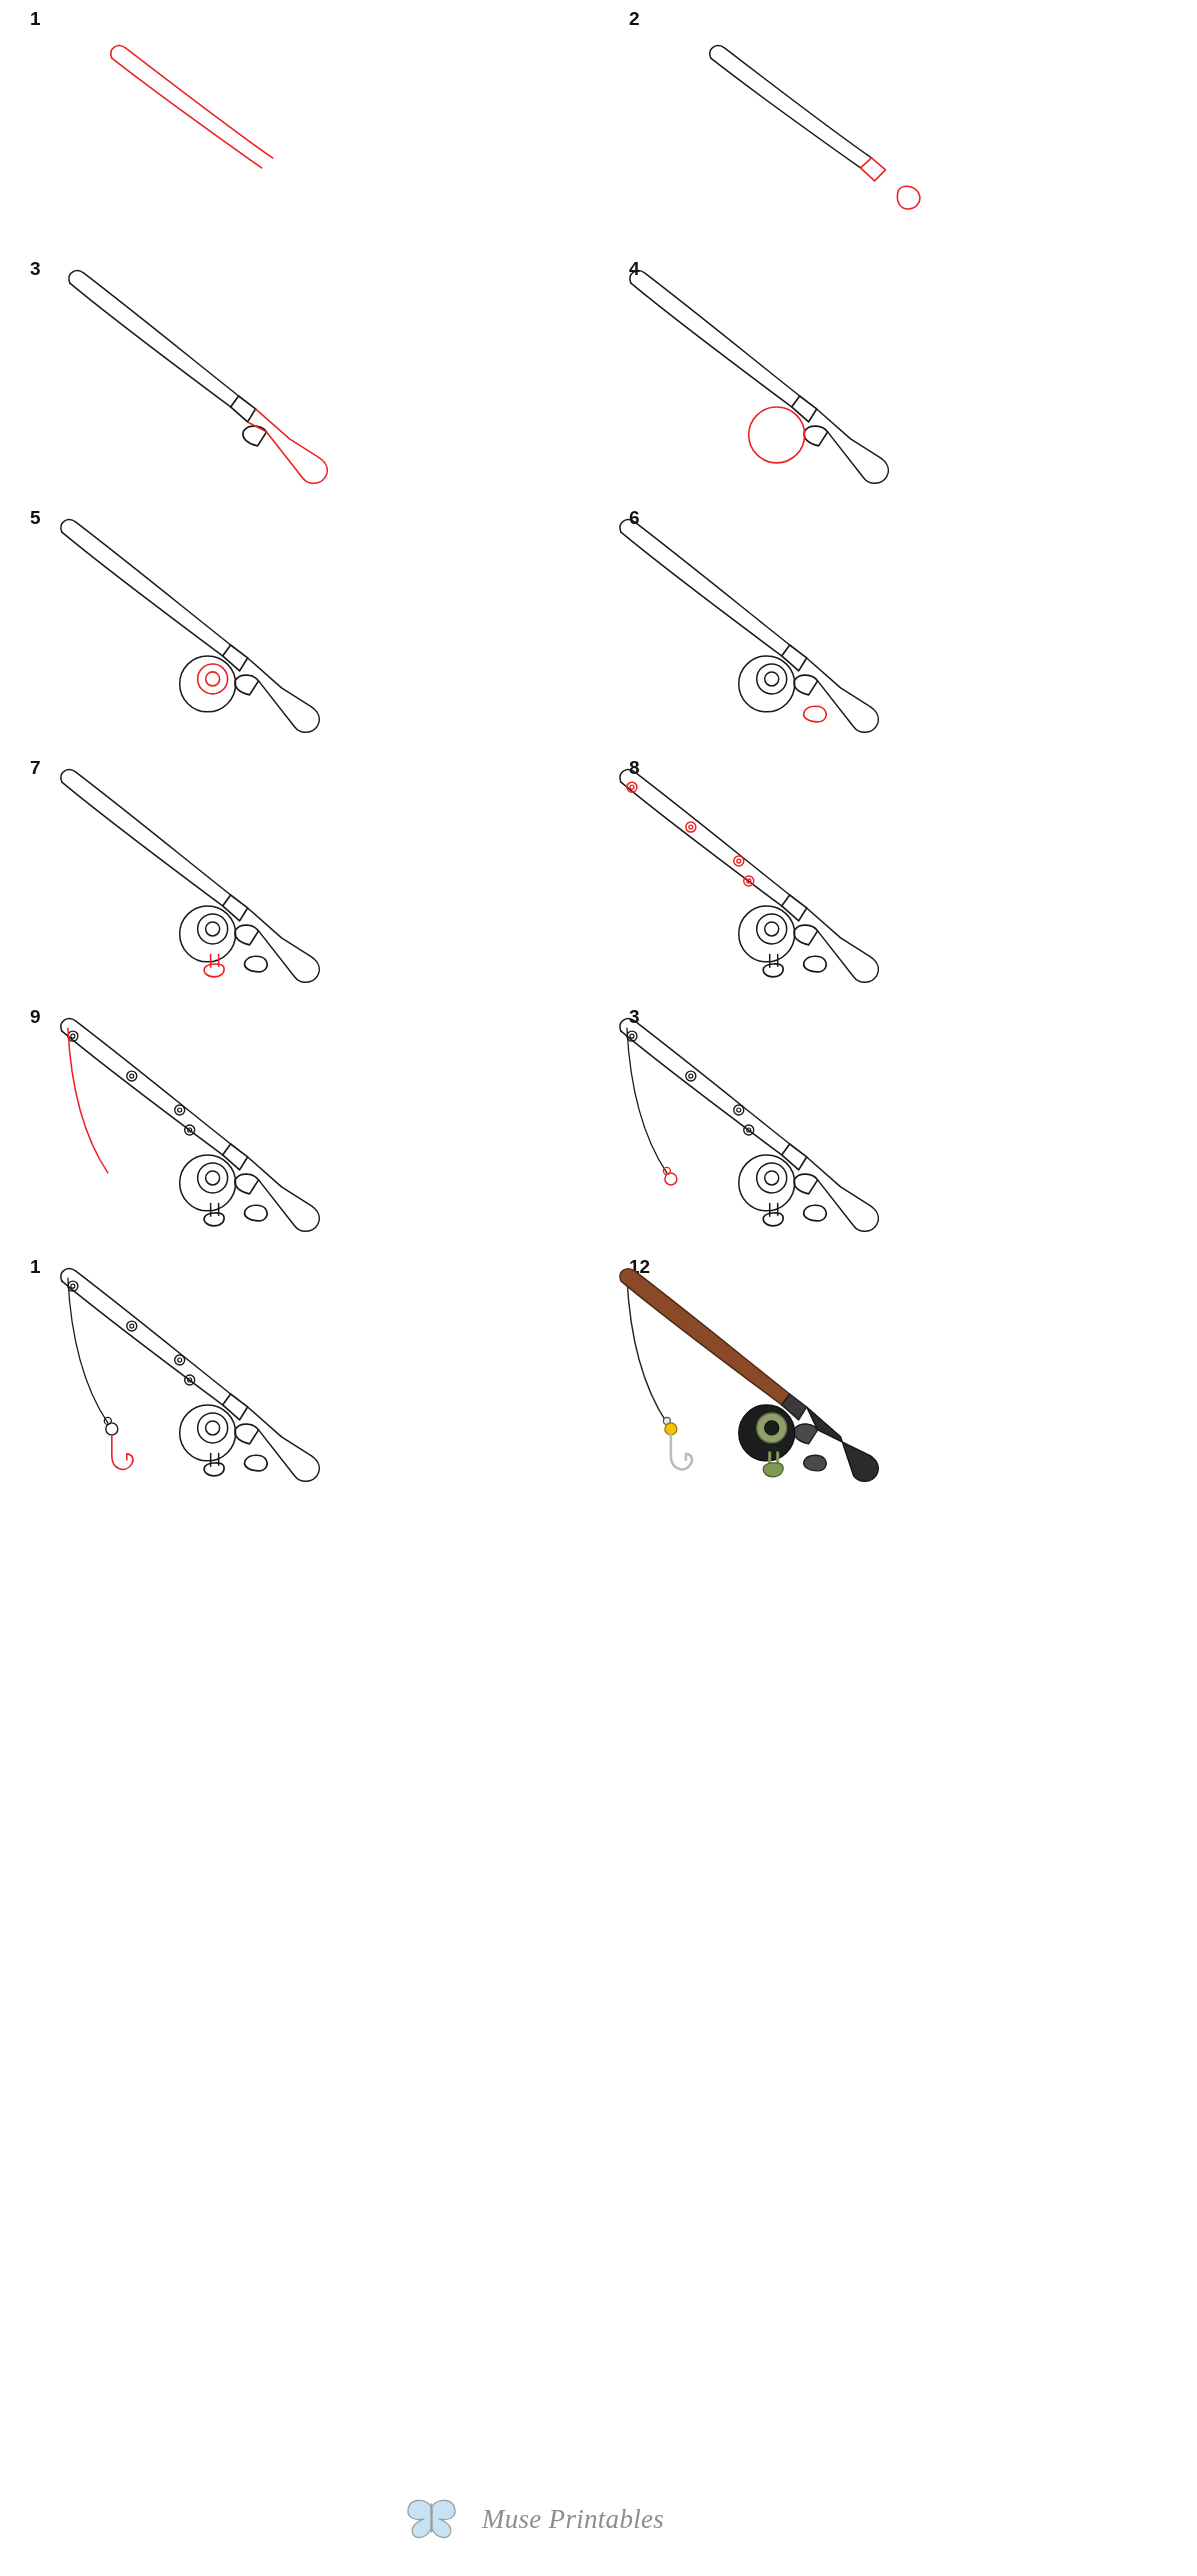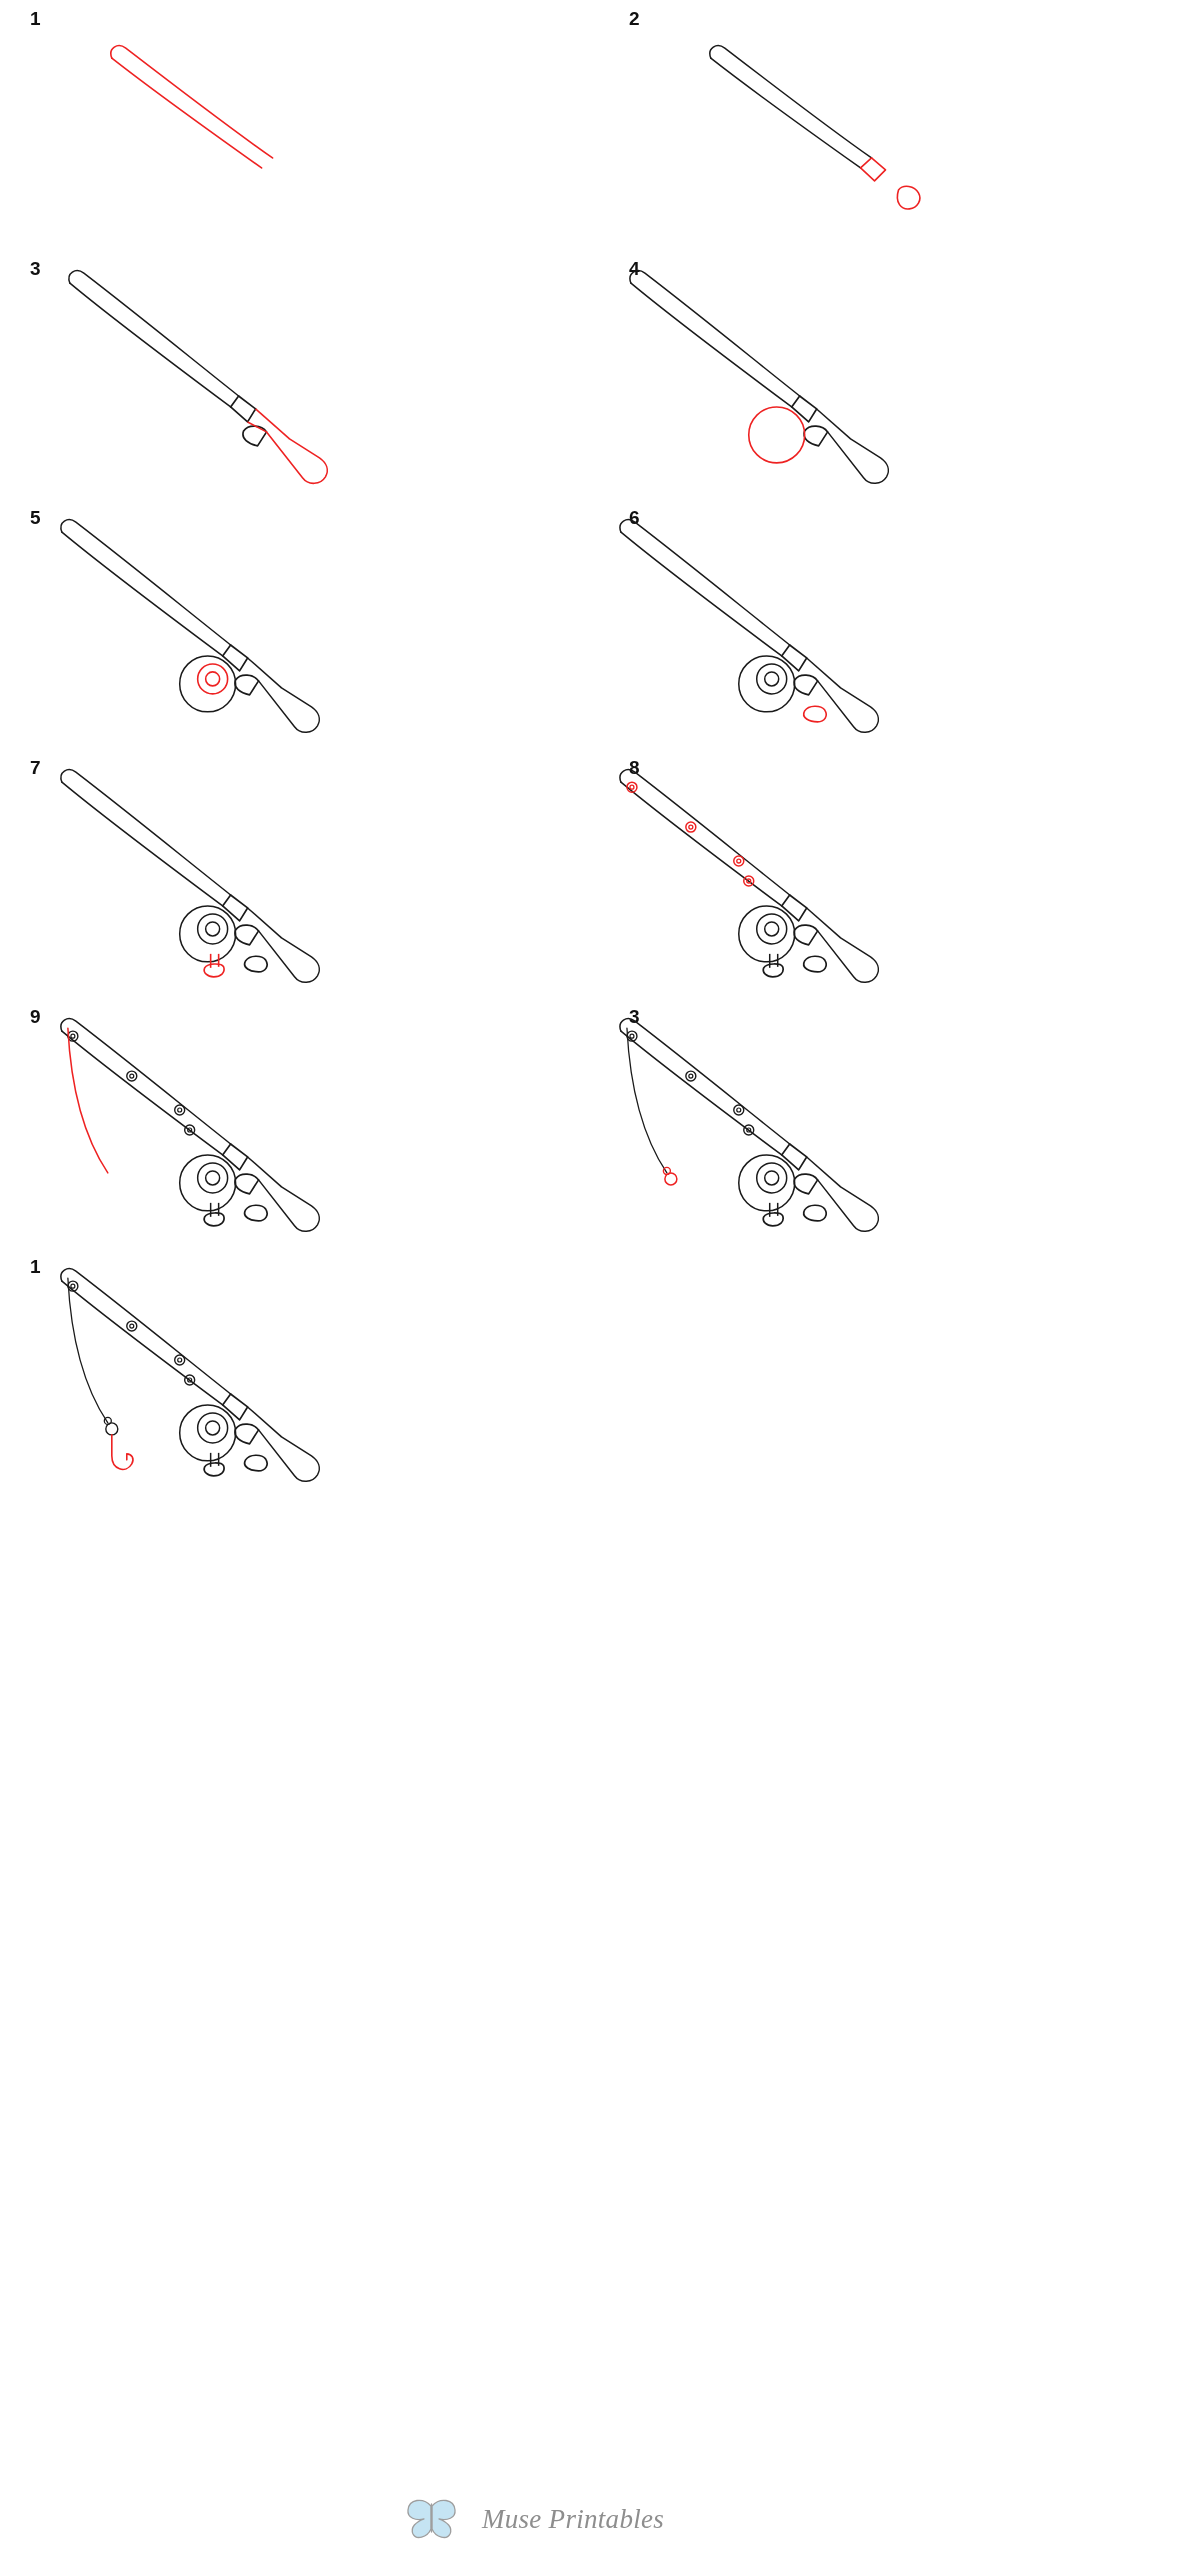--- a/index.html
+++ b/index.html
@@ -251,20 +251,48 @@
           <circle cx="190" cy="132" r="5" fill="none" stroke="#1a1a1a" stroke-width="1.4"></circle>
           <circle cx="190" cy="132" r="2" fill="none" stroke="#1a1a1a" stroke-width="1.2"></circle>
           <path d="M68 30 C70 70 78 130 108 175" fill="none" stroke="#1a1a1a" stroke-width="1.3" stroke-linecap="round"></path>
           <circle cx="112" cy="181" r="6" fill="none" stroke="#1a1a1a" stroke-width="1.4"></circle>
           <circle cx="108" cy="173" r="3.5" fill="none" stroke="#1a1a1a" stroke-width="1.3"></circle>
         </g>
         <path d="M112 187 L112 208 C112 222 126 226 132 216 C135 211 132 206 127 206 L127 212" fill="none" stroke="#ee2222" stroke-width="1.6" stroke-linecap="round" stroke-linejoin="round"></path>
       </svg>
     </div>
 
+    <div class="panel" style="left:599px;top:1248px;">
+      <div class="step-num">12</div>
+      <svg class="art" viewBox="0 0 600 250">
+
+        <path d="M28 30 C30 70 38 130 68 175" fill="none" stroke="#222222" stroke-width="1.4" stroke-linecap="round"></path>
+
+        <path d="M22 33 C18 23 28 17 36 23 C92 66 148 112 191 146 L183 157 C120 110 52 58 22 33 Z" fill="#8a4a28" stroke="#4a2a16" stroke-width="1.4" stroke-linejoin="round"></path>
+
+        <path d="M183 157 L191 146 L208 159 L200 172 Z" fill="#3a3a3a" stroke="#1d1d1d" stroke-width="1.4" stroke-linejoin="round"></path>
+
+        <path d="M208 159 L242 189 L255 228 C261 236 273 235 278 227 C282 220 279 213 272 208 L219 182 L196 181 C201 174 214 175 219 182 Z" fill="#2b2b2b" stroke="#151515" stroke-width="1.4" stroke-linejoin="round"></path>
+
+        <path d="M196 181 C201 174 214 175 219 182 L210 196 C201 194 193 189 196 181 Z" fill="#4a4a4a" stroke="#1d1d1d" stroke-width="1.4" stroke-linejoin="round"></path>
+
+        <path d="M206 212 C210 206 222 206 226 211 C230 217 226 223 219 223 C211 223 202 219 206 212 Z" fill="#4a4a4a" stroke="#1d1d1d" stroke-width="1.4" stroke-linejoin="round"></path>
+
+        <circle cx="168" cy="185" r="28" fill="#1d1d1d" stroke="#111111" stroke-width="1.4"></circle>
+        <circle cx="173" cy="180" r="15" fill="#8fa06a" stroke="#5e6c43" stroke-width="1.4"></circle>
+        <circle cx="173" cy="180" r="7" fill="#1d1d1d" stroke="#111111" stroke-width="1.3"></circle>
+        <path d="M171 205 L171 219 M179 205 L179 218" fill="none" stroke="#7e9a53" stroke-width="3" stroke-linecap="round"></path>
+        <path d="M165 219 C163 224 168 229 174 229 C181 229 186 224 184 218 C182 214 168 214 165 219 Z" fill="#7e9a53" stroke="#4f6334" stroke-width="1.3" stroke-linejoin="round"></path>
+
+        <circle cx="68" cy="173" r="3.5" fill="#e8e8e8" stroke="#555555" stroke-width="1.2"></circle>
+        <circle cx="72" cy="181" r="6" fill="#f2c300" stroke="#9a7c00" stroke-width="1.3"></circle>
+
+        <path d="M72 187 L72 208 C72 222 86 226 92 216 C95 211 92 206 87 206 L87 212" fill="none" stroke="#b9bcc0" stroke-width="2.6" stroke-linecap="round" stroke-linejoin="round"></path>
+      </svg>
+    </div>
 
   </div>
 
   <div class="wm">
     <svg width="56" height="46" viewBox="0 0 56 46">
       <path d="M27 10 C19 1 5 3 4 14 C3 22 12 25 20 23 C12 26 6 31 9 38 C12 44 23 42 27 33 Z" fill="#c5e4f3" stroke="#9e9e9e" stroke-width="1.3" stroke-linejoin="round"></path>
       <path d="M28 10 C36 1 50 3 51 14 C52 22 43 25 35 23 C43 26 49 31 46 38 C43 44 32 42 28 33 Z" fill="#c5e4f3" stroke="#9e9e9e" stroke-width="1.3" stroke-linejoin="round"></path>
       <path d="M27.5 8 L27.5 36" fill="none" stroke="#9e9e9e" stroke-width="1.3" stroke-linecap="round"></path>
     </svg>
     <span class="wm-text">Muse Printables</span>

